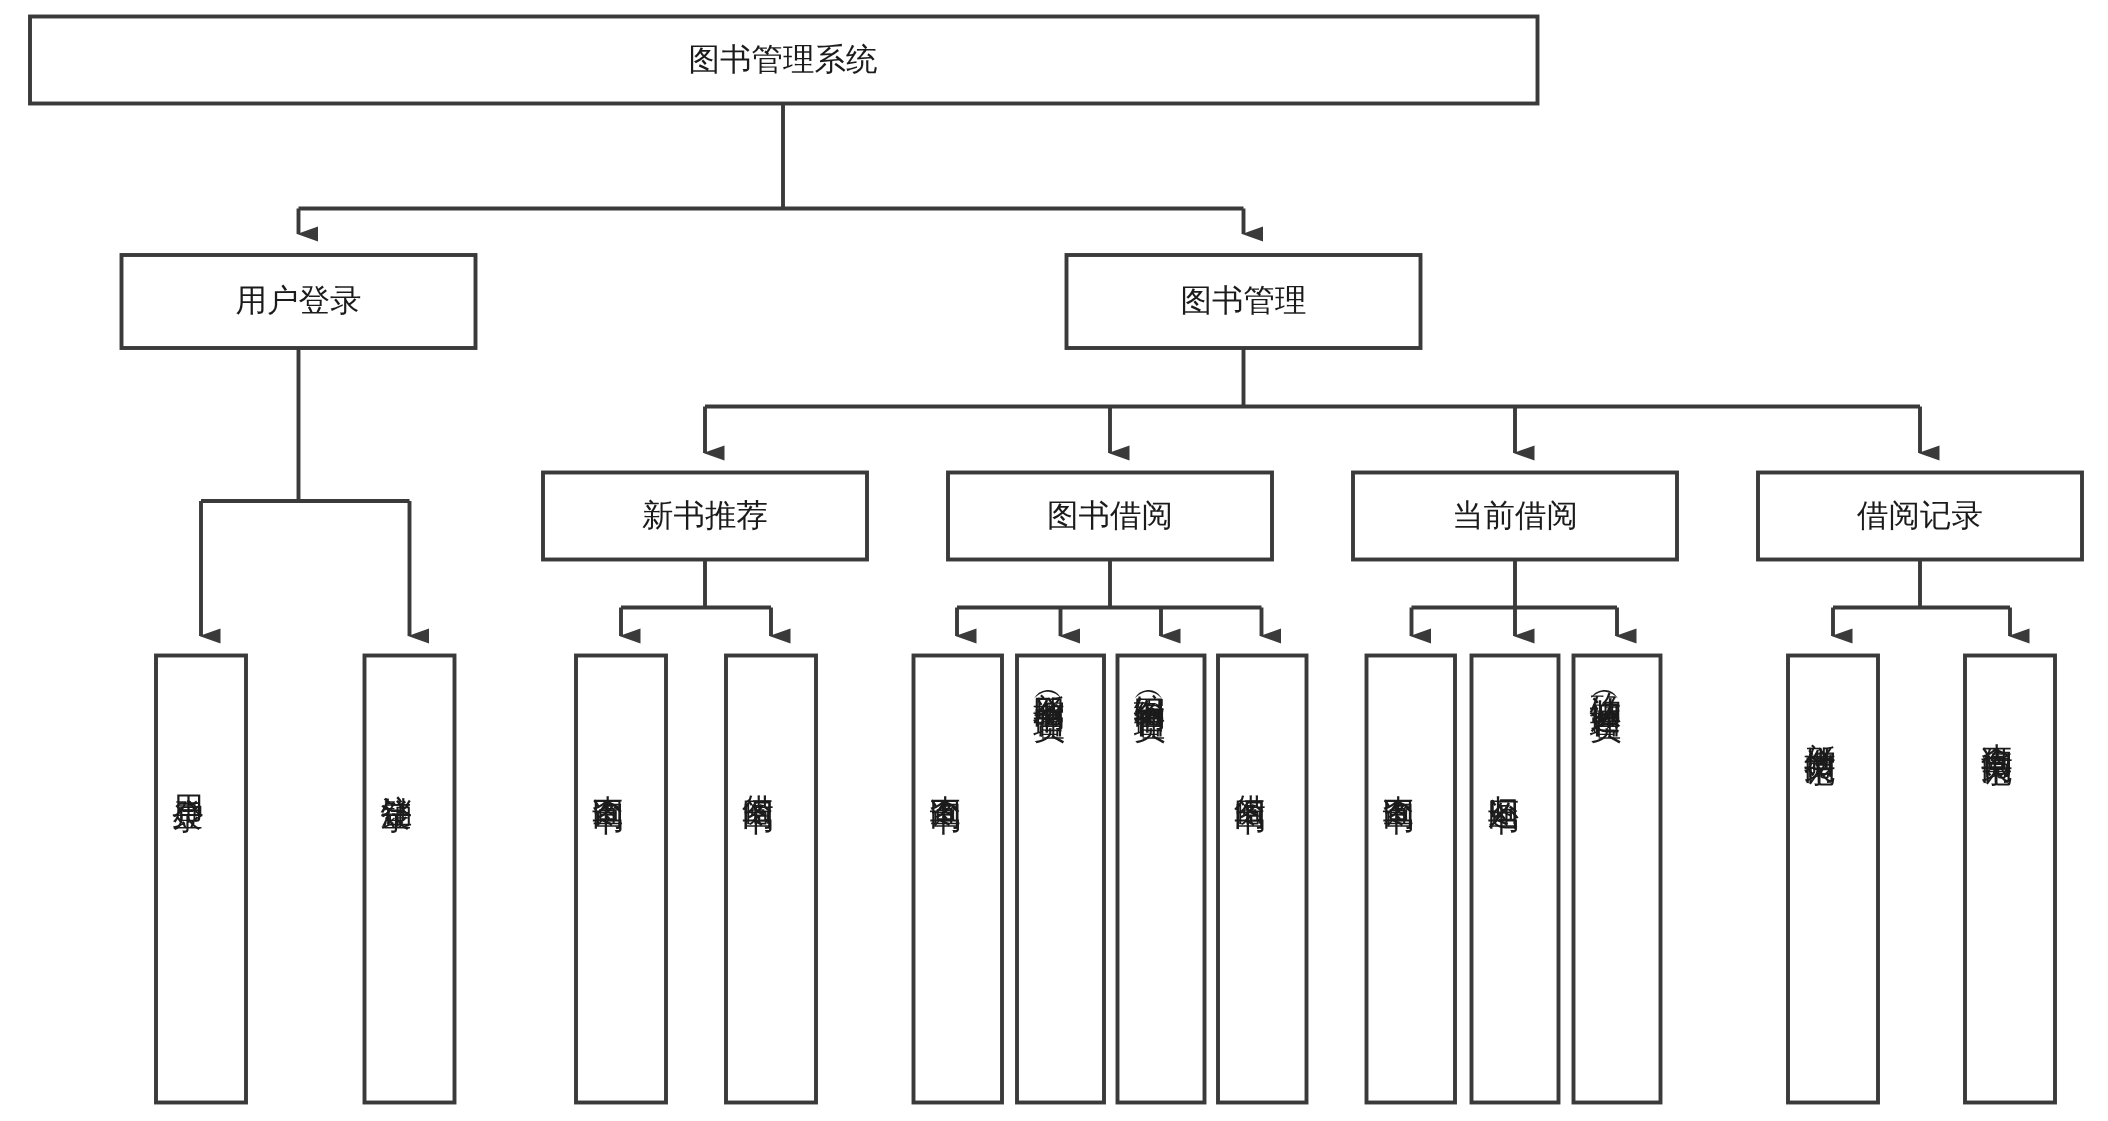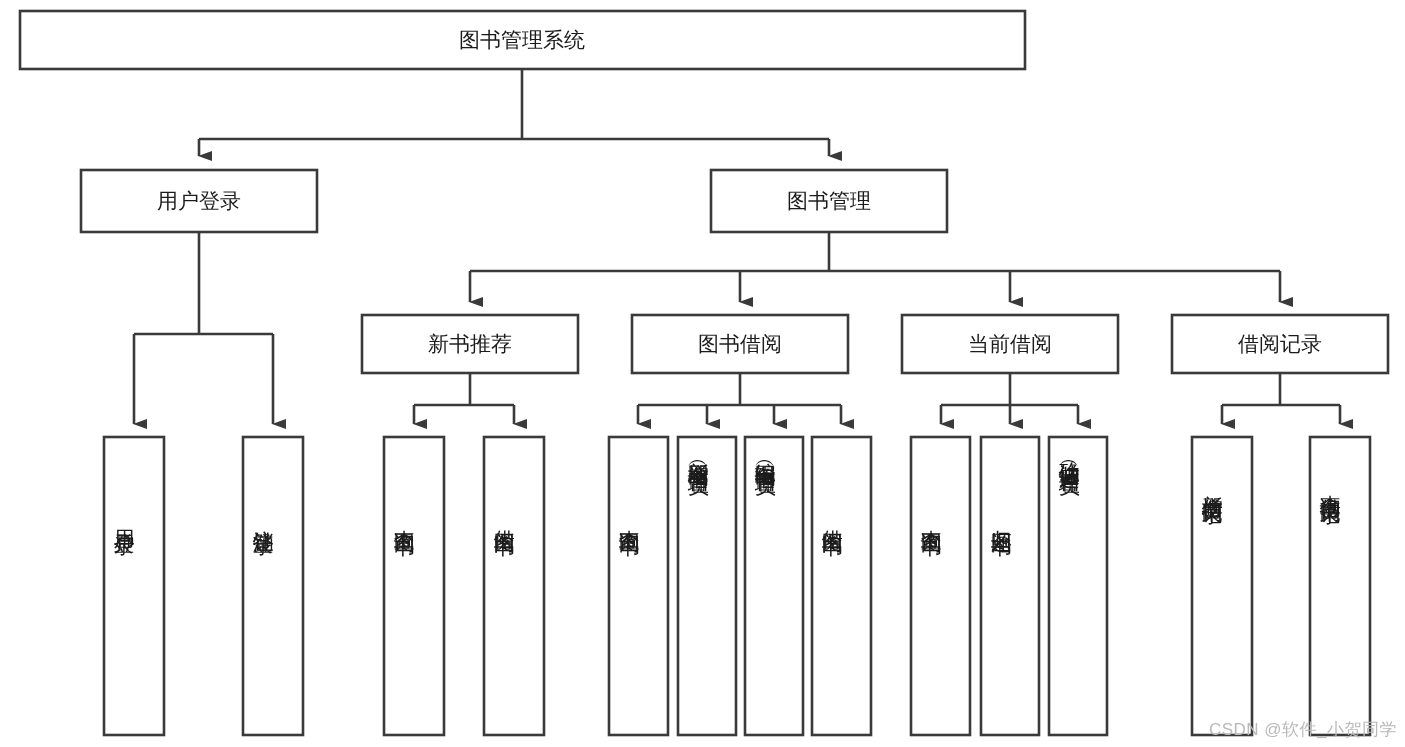--- a/index.html
+++ b/index.html
@@ -193,14 +193,13 @@
   <div class="leaf-label" style="left:754px; top:445px; height:290px;">编辑图书（管理员）</div>
   <div class="leaf-label" style="left:821px; top:513px; height:200px;">借阅图书</div>
 
   <div class="leaf-label" style="left:920px; top:513px; height:200px;">查询图书</div>
   <div class="leaf-label" style="left:990px; top:513px; height:200px;">归还图书</div>
   <div class="leaf-label" style="left:1058px; top:445px; height:290px;">确认归还（管理员）</div>
 
   <div class="leaf-label" style="left:1201px; top:478px; height:250px;">新增借阅记录</div>
   <div class="leaf-label" style="left:1319px; top:478px; height:250px;">查询借阅记录</div>
 
-  <div class="watermark">CSDN @软件_小贺同学</div>
 </div>
 
 </body></html>

